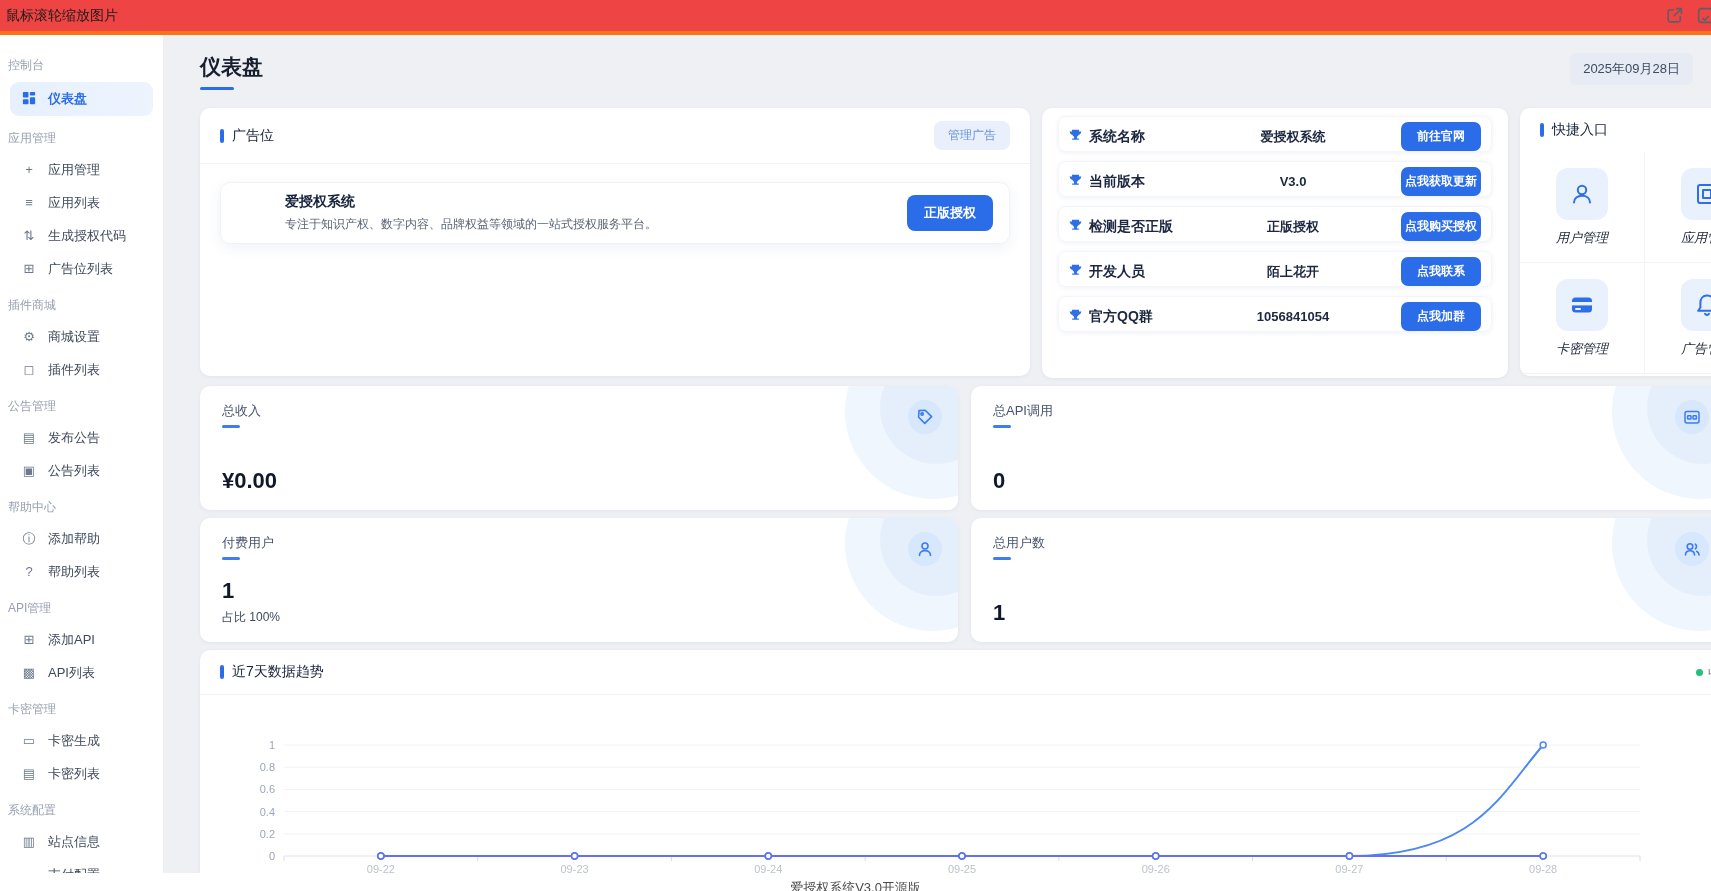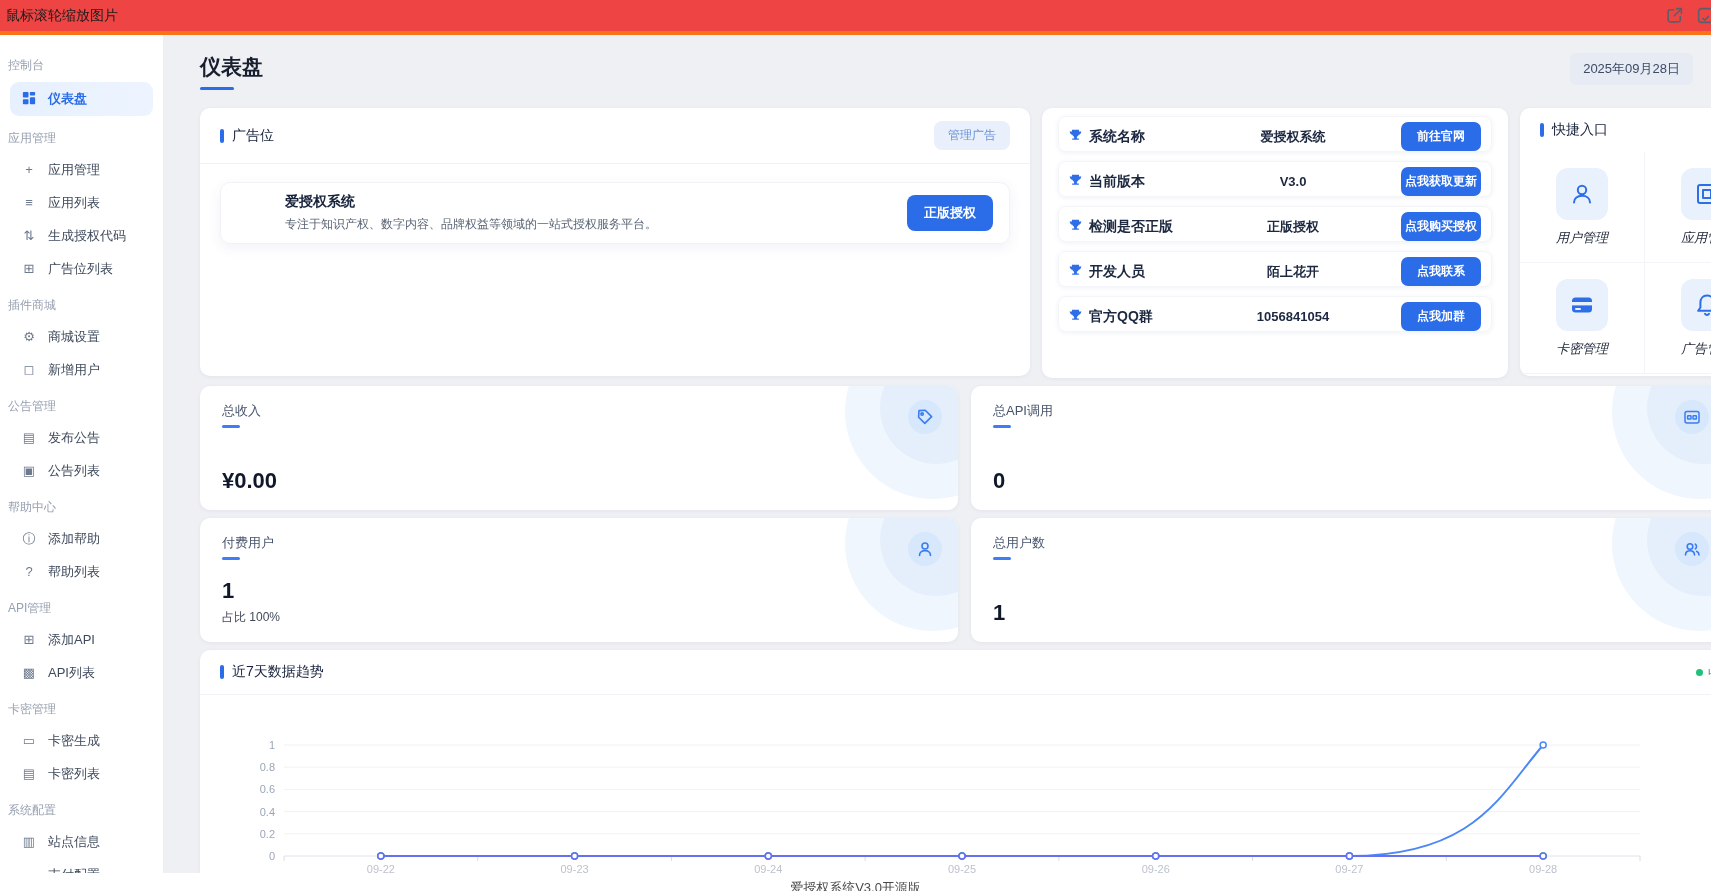--- a/index.html
+++ b/index.html
@@ -140,21 +140,21 @@
         <span class="side-ico">⊞</span>
         <span>广告位列表</span>
       </div>
       <div class="side-sec">插件商城</div>
       <div class="side-item">
         <span class="side-ico">⚙</span>
         <span>商城设置</span>
       </div>
       <div class="side-item">
         <span class="side-ico">◻</span>
-        <span>新增用户</span>
+        <span>插件列表</span>
       </div>
       <div class="side-sec">公告管理</div>
       <div class="side-item">
         <span class="side-ico">▤</span>
         <span>发布公告</span>
       </div>
       <div class="side-item">
         <span class="side-ico">▣</span>
         <span>公告列表</span>
       </div>

